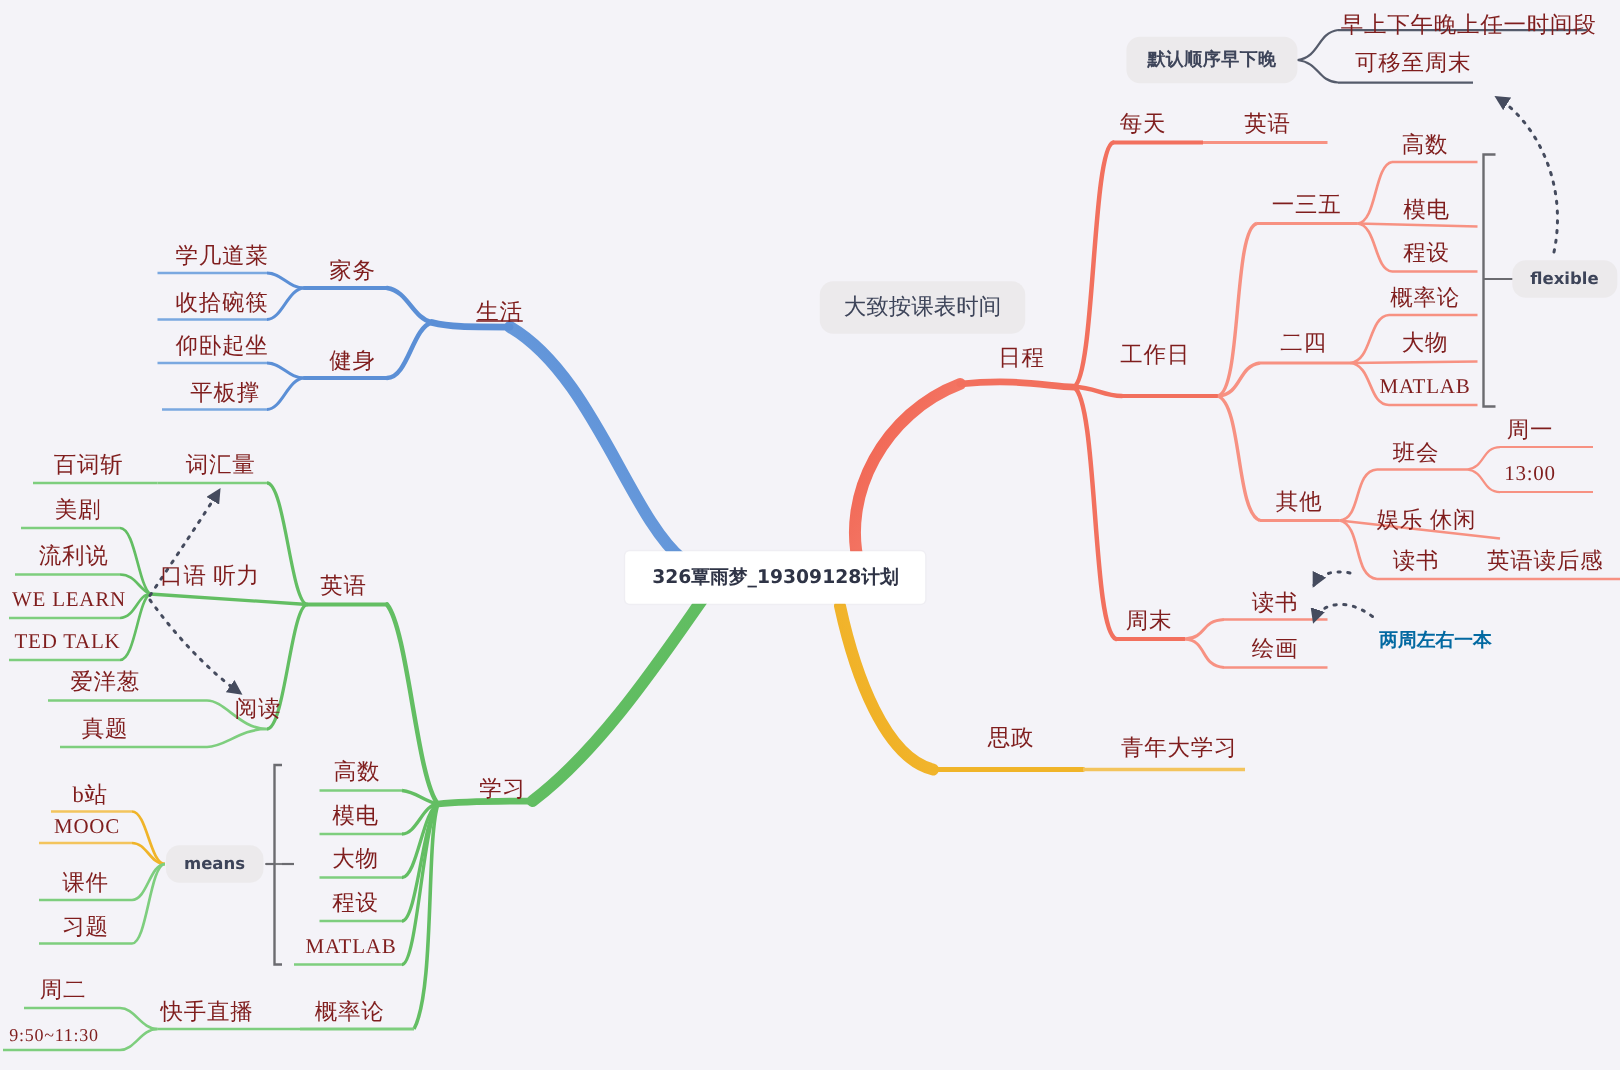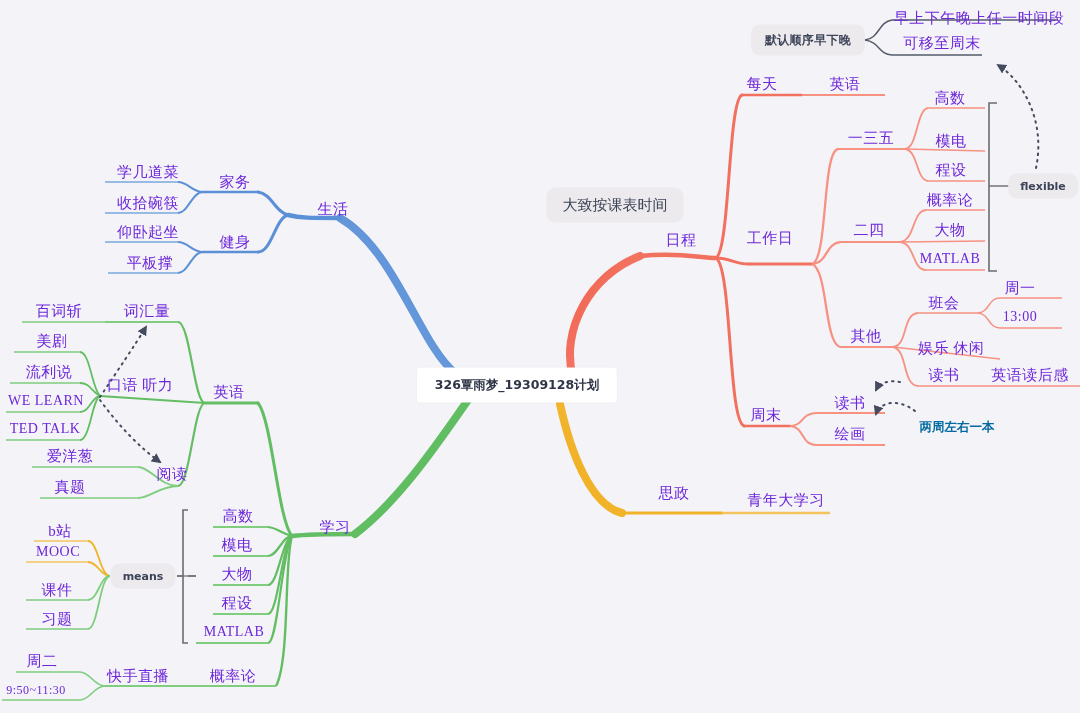--- a/index.html
+++ b/index.html
@@ -6,21 +6,21 @@
   body{
     width:1080px;height:713px;
     background:#f4f3f8;
     font-family:"Liberation Serif","DejaVu Serif",serif;
     overflow:hidden;
     position:relative;
   }
   #canvas{position:absolute;inset:0;width:1080px;height:713px;}
   .node{
     position:absolute;
-    color:#6d28d9;
+    color:#7f1d1d;
     font-size:15px;
     line-height:1;
     white-space:nowrap;
     transform:translate(-50%,-50%);
     letter-spacing:.5px;
   }
   .node.latin{font-family:"Liberation Serif","DejaVu Serif",serif;font-size:14px;}
   .central{
     position:absolute;
     transform:translate(-50%,-50%);
@@ -243,21 +243,21 @@
     <path d="M 100,397 C 118,370 135,345 146,327" stroke="#454b5e" stroke-width="2" fill="none" stroke-dasharray="1.5 5" stroke-linecap="round" marker-end="url(#arrowHead)"></path>
     <path d="M 100,400 C 118,425 140,448 160,462" stroke="#454b5e" stroke-width="2" fill="none" stroke-dasharray="1.5 5" stroke-linecap="round" marker-end="url(#arrowHead)"></path>
     <path d="M 1036,168 C 1046,120 1022,80 998,65" stroke="#454b5e" stroke-width="2" fill="none" stroke-dasharray="1.5 5" stroke-linecap="round" marker-end="url(#arrowHead)"></path>
     <path d="M 915,411 C 898,398 880,402 876,414" stroke="#454b5e" stroke-width="2" fill="none" stroke-dasharray="1.5 5" stroke-linecap="round" marker-end="url(#arrowHead)"></path>
     <path d="M 900,382 C 890,380 880,382 876,390" stroke="#454b5e" stroke-width="2" fill="none" stroke-dasharray="1.5 5" stroke-linecap="round" marker-end="url(#arrowHead)"></path>
   </g>
 </svg>
 
 <div class="central" style="left:517px;top:385px;">326覃雨梦_19309128计划</div>
 
-<div class="node" style="left:333px;top:209px;">生活</div>
+<div class="node" style="left:333px;top:209px;text-decoration:underline;">生活</div>
 <div class="node" style="left:235px;top:182px;">家务</div>
 <div class="node" style="left:148px;top:172px;">学几道菜</div>
 <div class="node" style="left:148px;top:203px;">收拾碗筷</div>
 <div class="node" style="left:235px;top:242px;">健身</div>
 <div class="node" style="left:148px;top:232px;">仰卧起坐</div>
 <div class="node" style="left:150px;top:263px;">平板撑</div>
 
 <div class="node" style="left:335px;top:527px;">学习</div>
 <div class="node" style="left:229px;top:392px;">英语</div>
 <div class="node" style="left:147px;top:311px;">词汇量</div>

